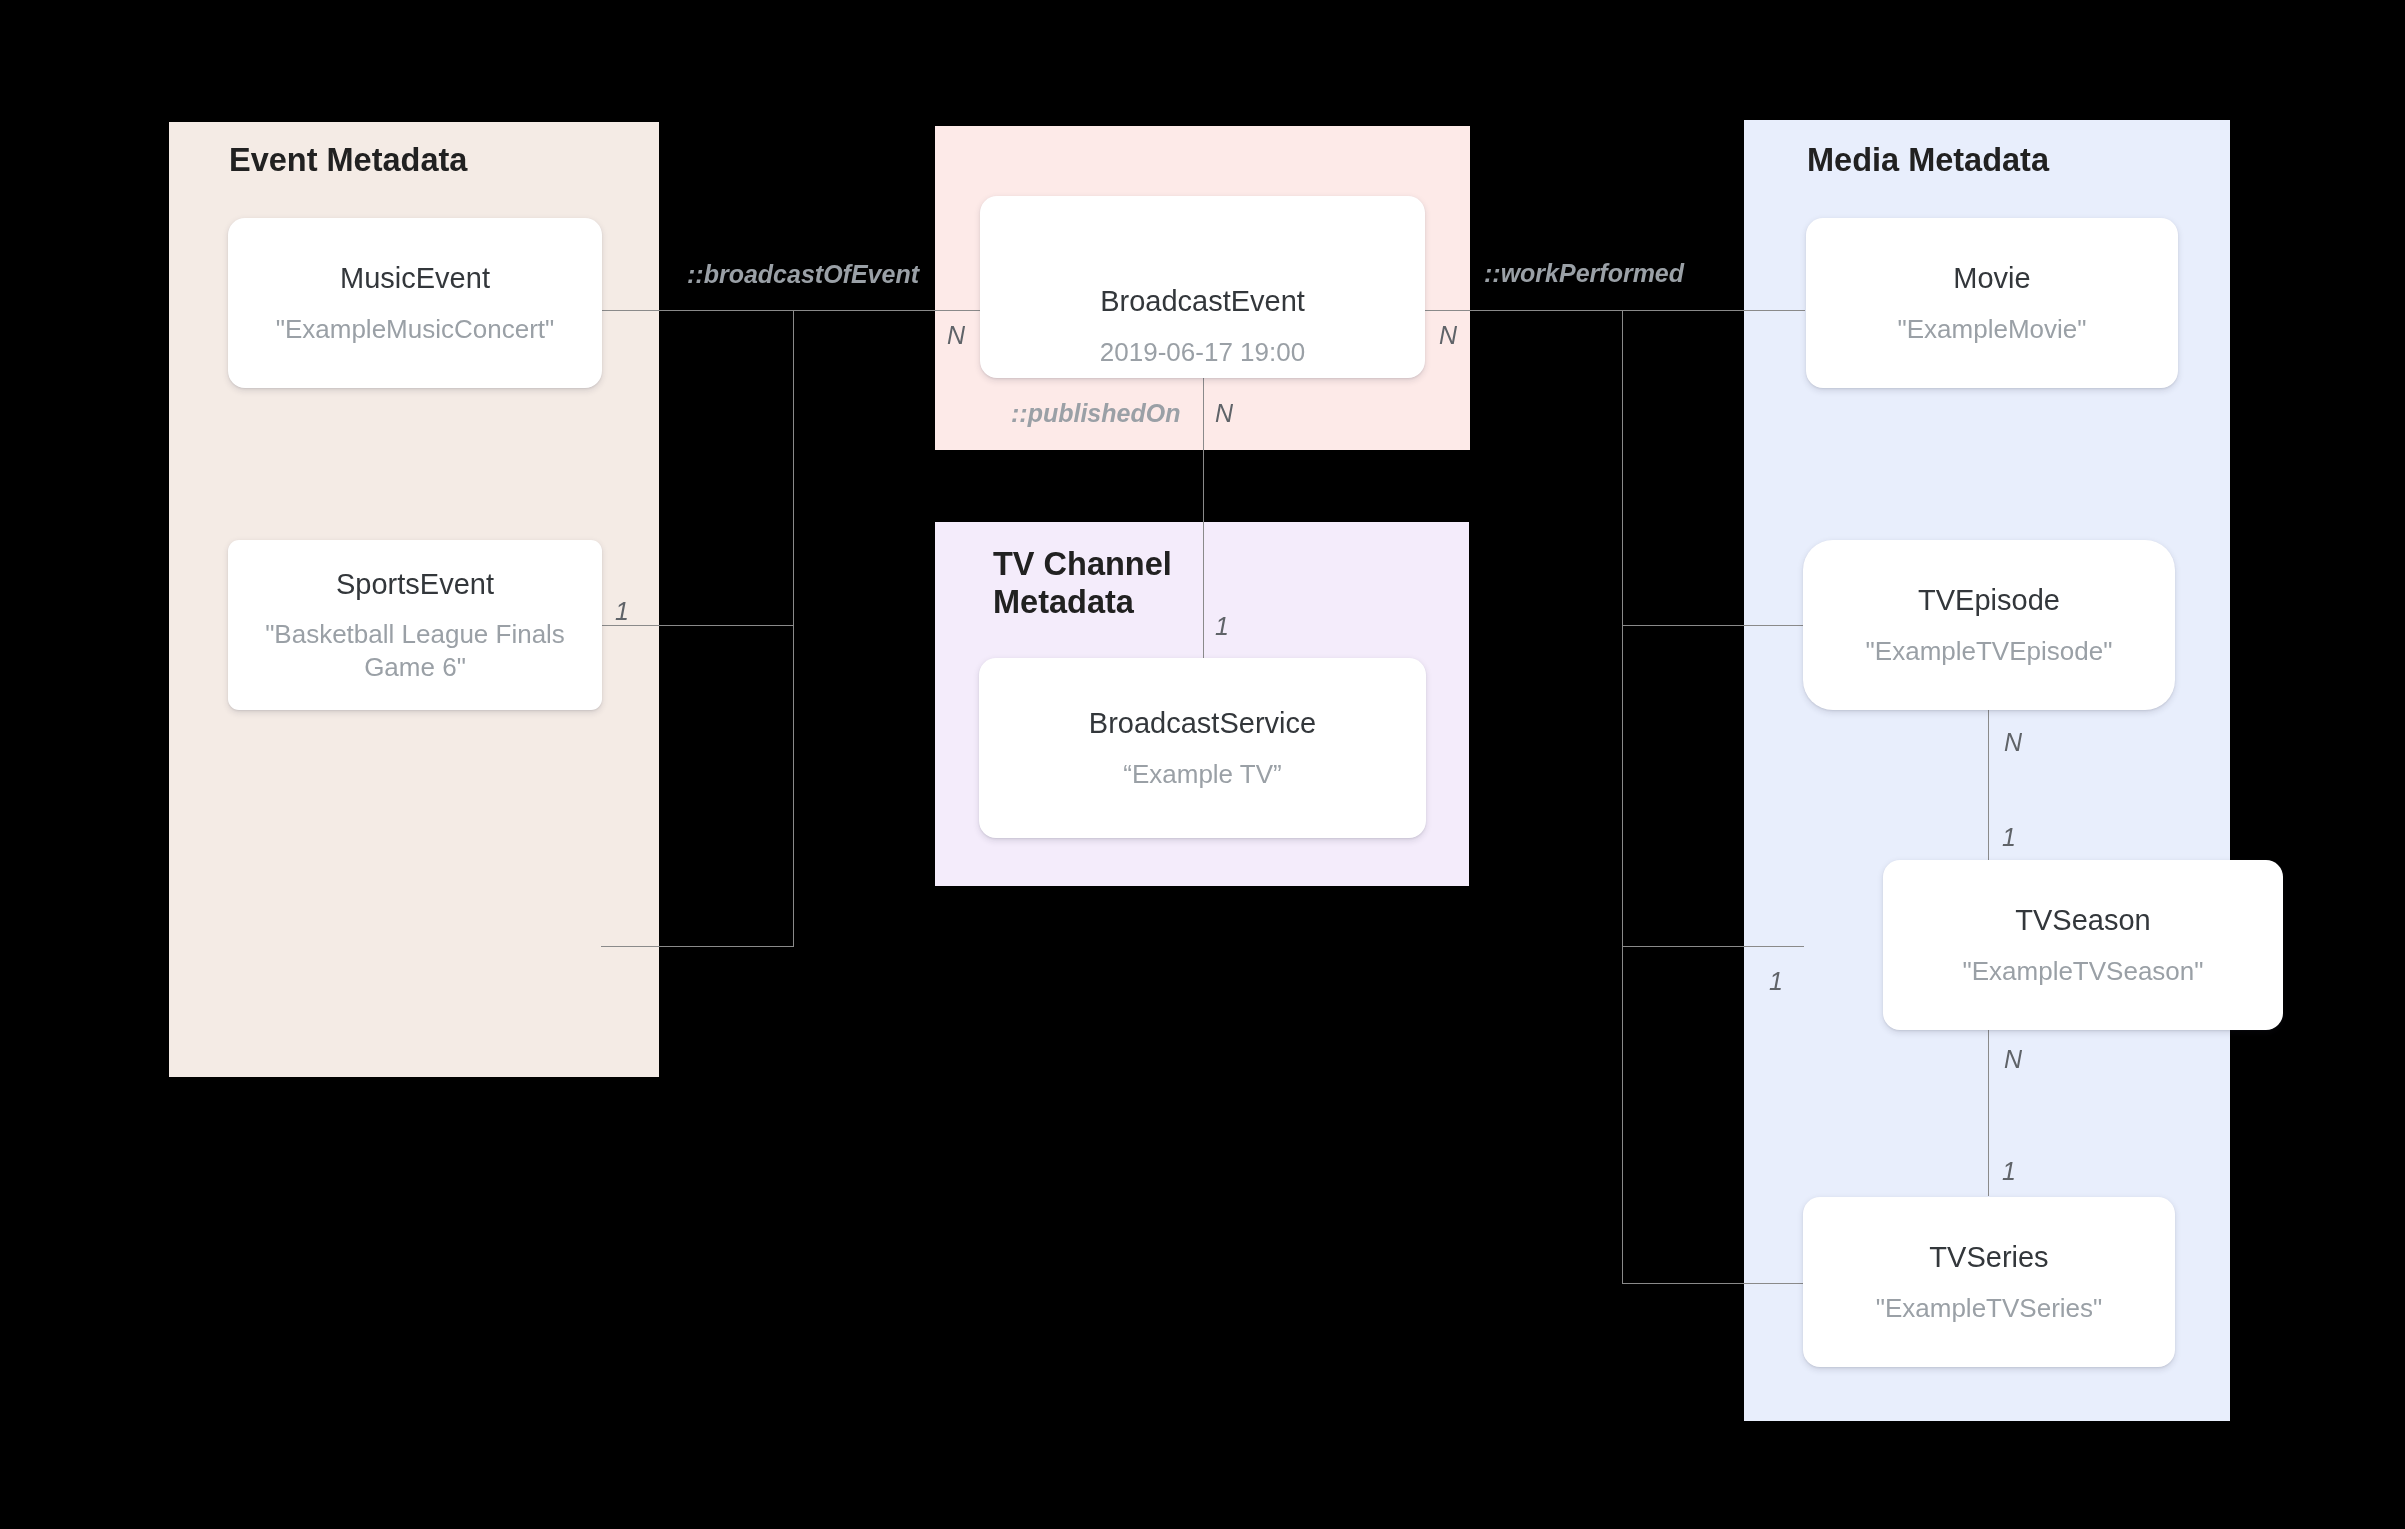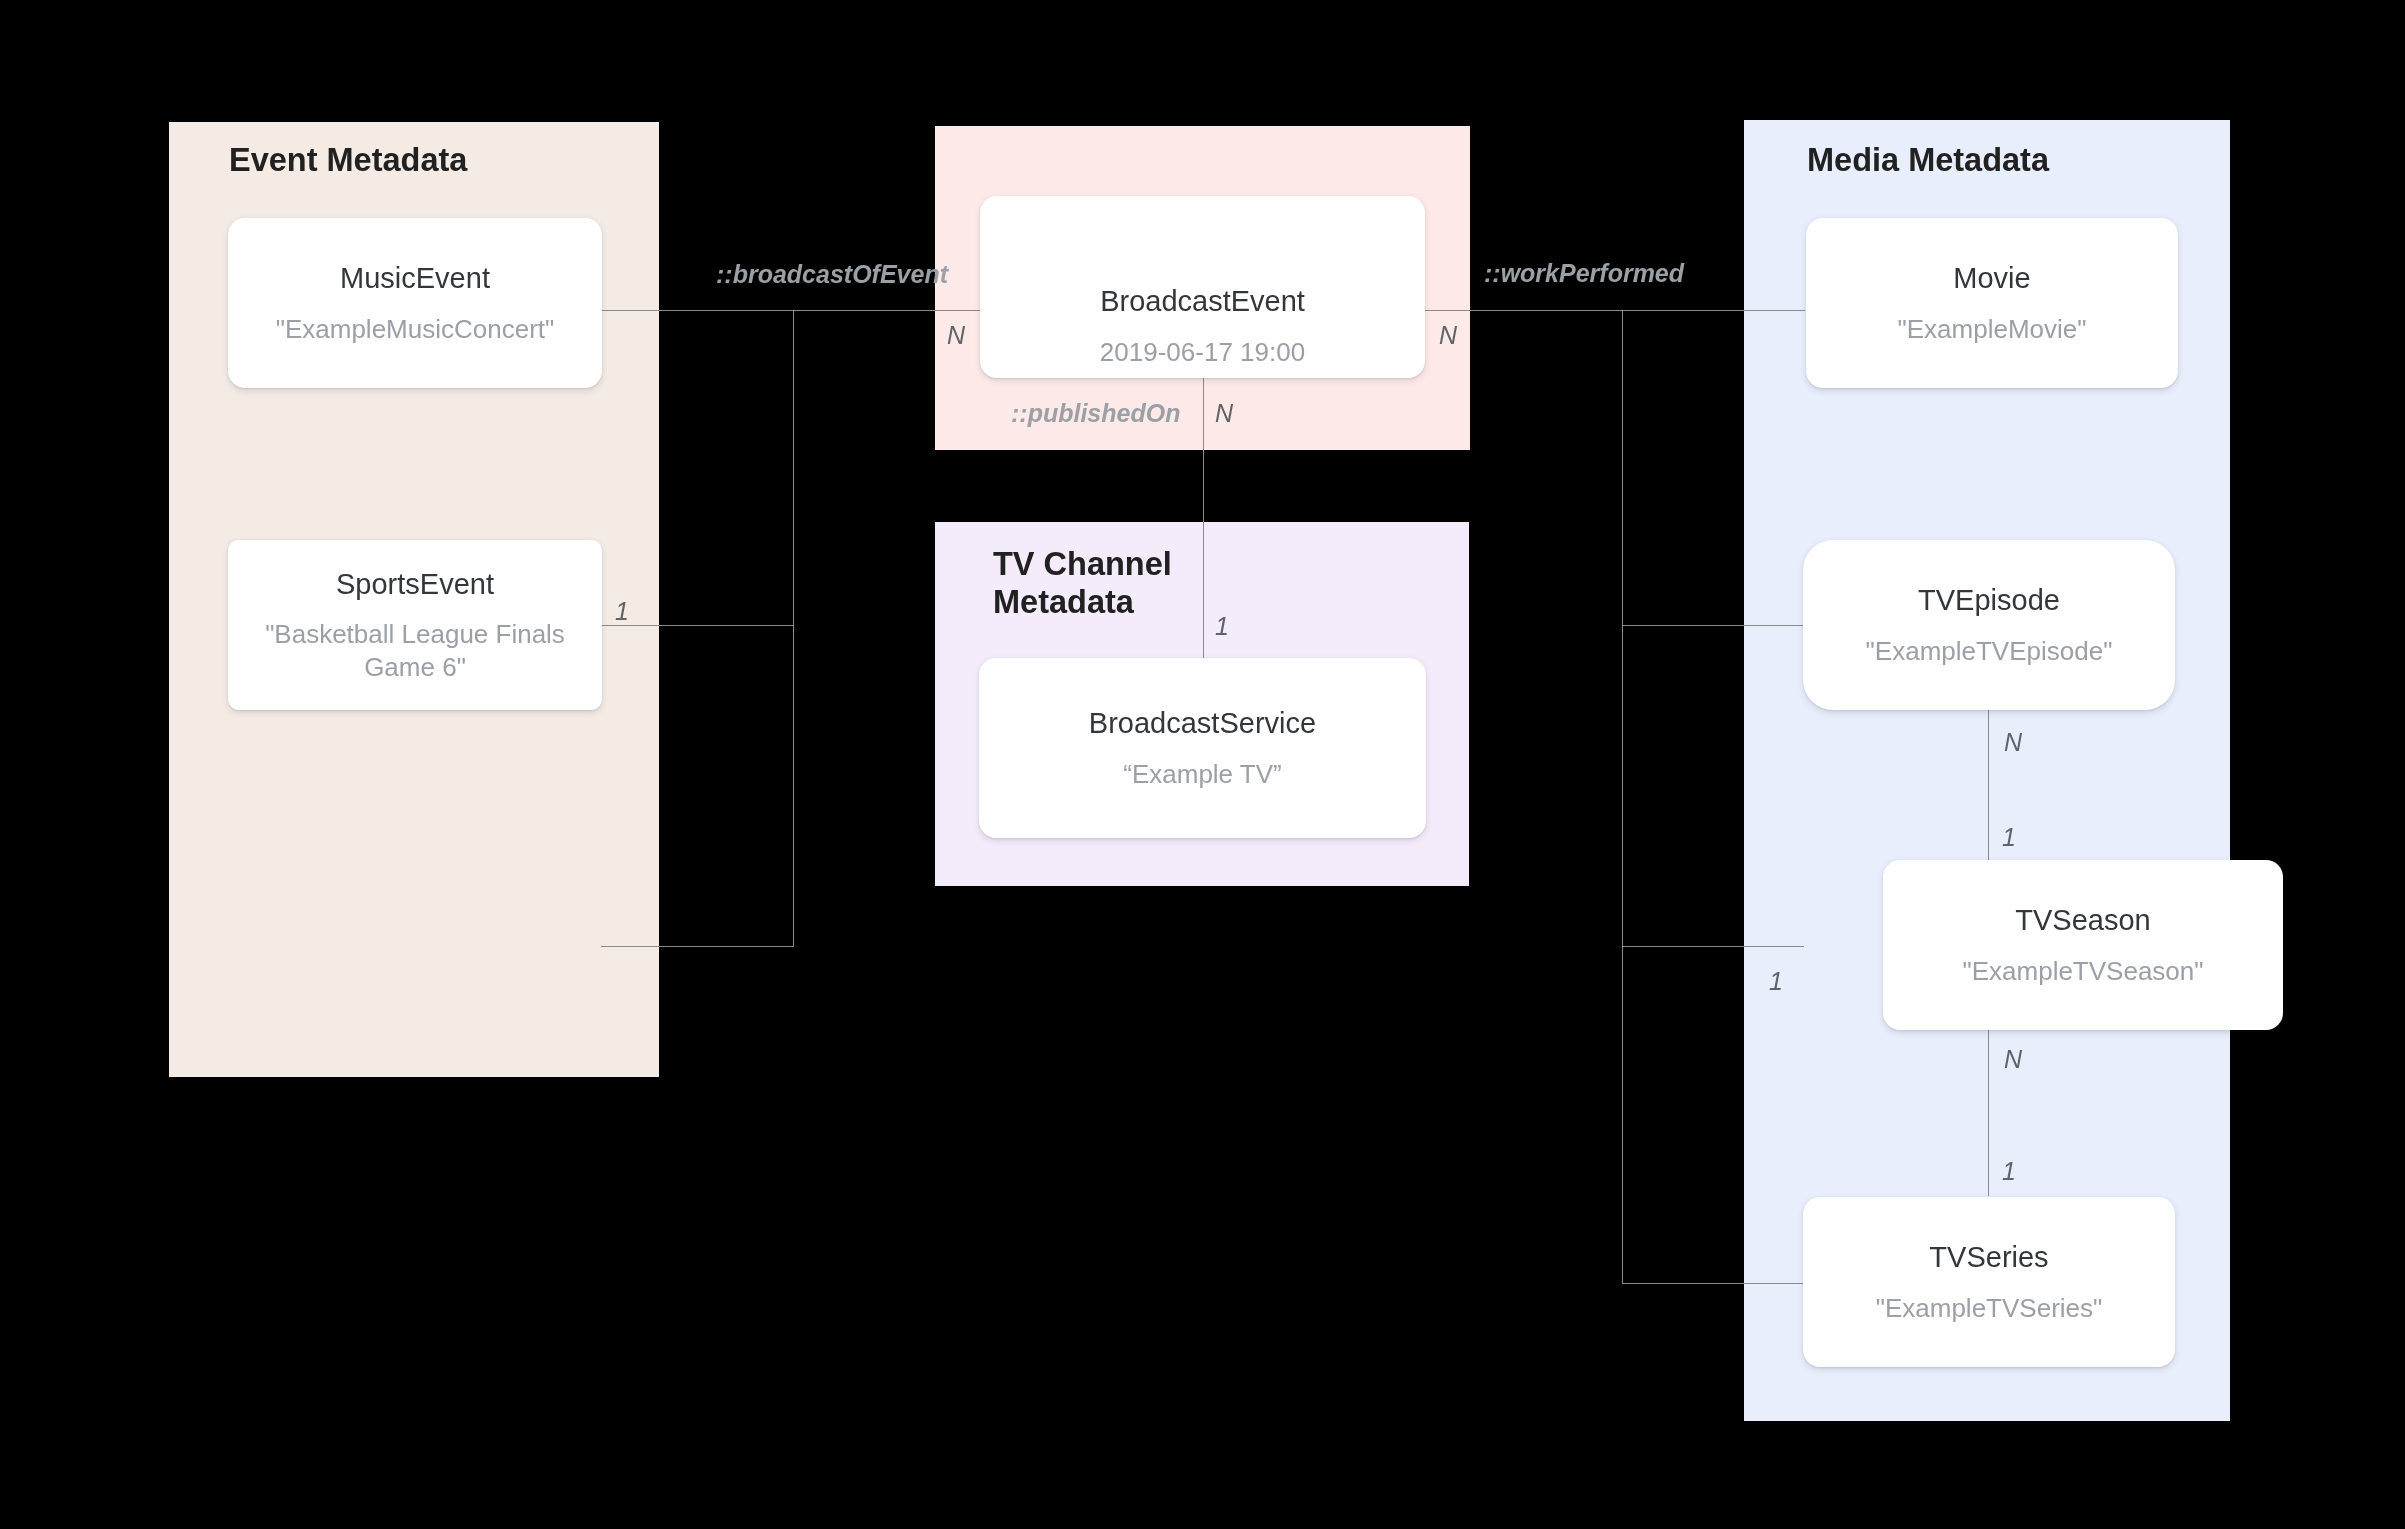--- a/index.html
+++ b/index.html
@@ -161,21 +161,21 @@
   <div class="card" style="left:1883px; top:860px; width:400px; height:170px;">
     <div class="card-title">TVSeason</div>
     <div class="card-value">"ExampleTVSeason"</div>
   </div>
 
   <div class="card" style="left:1803px; top:1197px; width:372px; height:170px;">
     <div class="card-title">TVSeries</div>
     <div class="card-value">"ExampleTVSeries"</div>
   </div>
 
-  <div class="rel-label" style="left:716px; top:260px;">::broadcastOfEvent</div>
+  <div class="rel-label" style="left:687px; top:260px;">::broadcastOfEvent</div>
   <div class="rel-label" style="left:1484px; top:259px;">::workPerformed</div>
   <div class="rel-label" style="left:1011px; top:399px;">::publishedOn</div>
 
   <div class="card-label" style="left:947px; top:321px;">N</div>
   <div class="card-label" style="left:615px; top:597px;">1</div>
   <div class="card-label" style="left:1439px; top:321px;">N</div>
   <div class="card-label" style="left:1215px; top:399px;">N</div>
   <div class="card-label" style="left:1215px; top:612px;">1</div>
   <div class="card-label" style="left:2004px; top:728px;">N</div>
   <div class="card-label" style="left:2002px; top:823px;">1</div>

